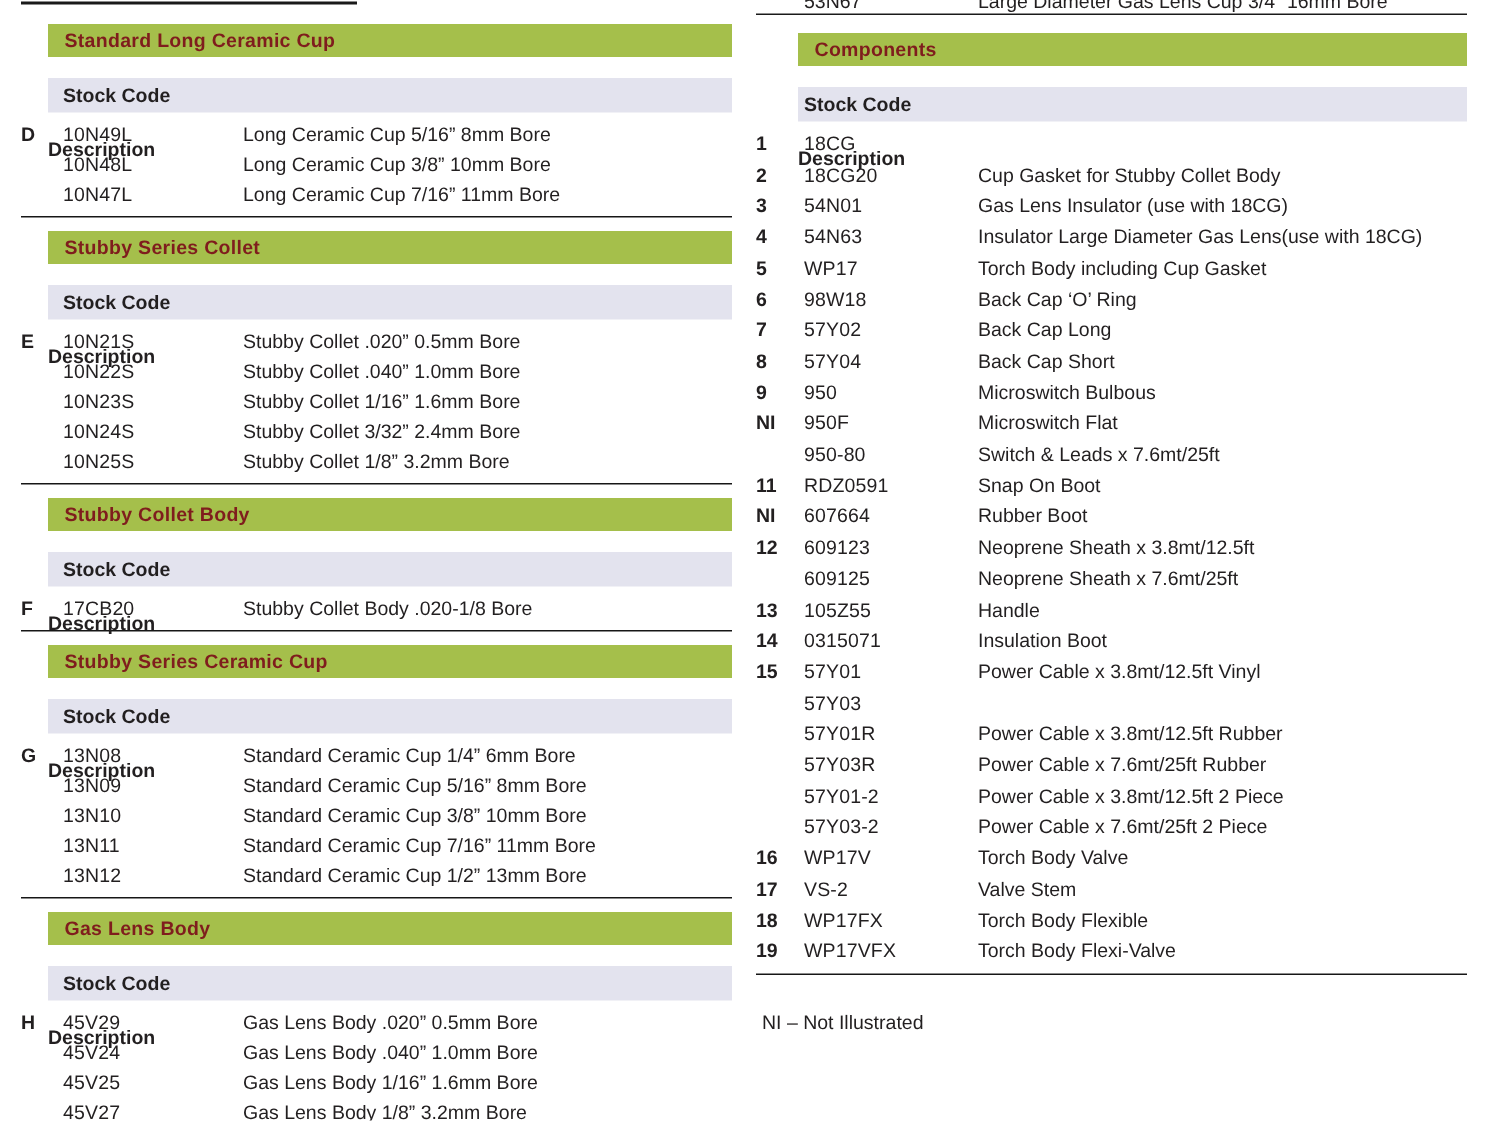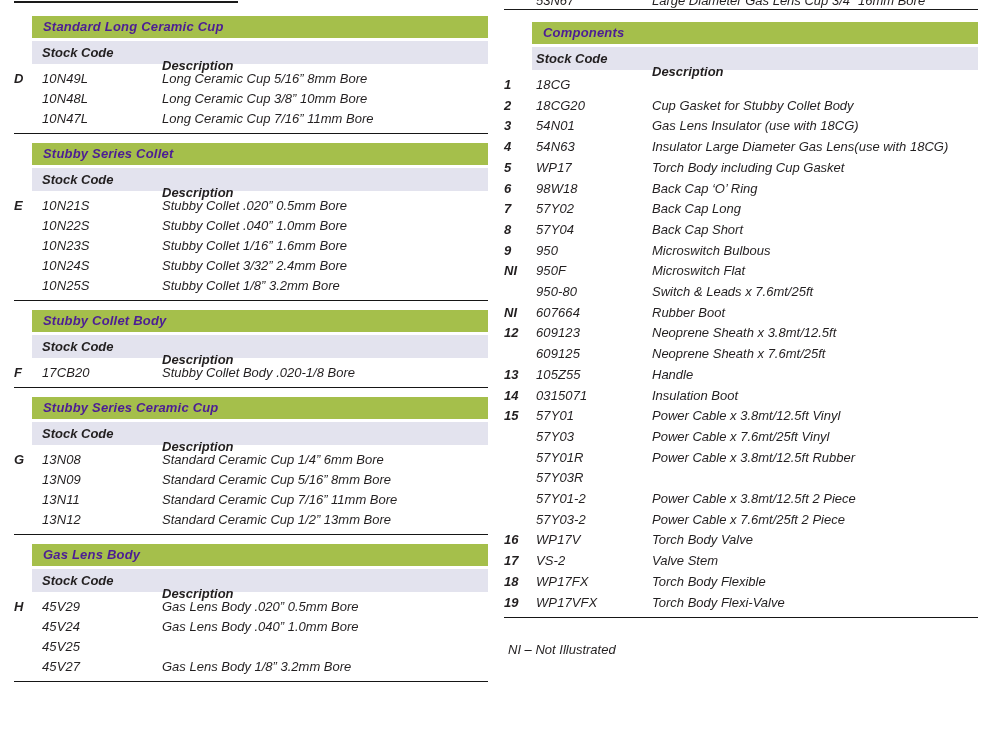--- a/index.html
+++ b/index.html
@@ -5,21 +5,21 @@
   * { box-sizing: border-box; margin: 0; padding: 0; }
   html, body { width: 991px; height: 747px; }
   body {
     position: relative;
     background: #ffffff;
     overflow: hidden;
     font-family: "Liberation Sans", sans-serif;
     color: #221f20;
     font-size: 13px;
   }
-  .col { position: absolute; top: 0; width: 474px; font-style: italic; }
+  .col { position: absolute; top: 0; width: 474px; }
   .col-left  { left: 14px;  --indent: 18px; --ref-w: 28px; --code-w: 120px; --sc-in: 10px; --sc-w: 120px; }
   .col-right { left: 504px; --indent: 28px; --ref-w: 32px; --code-w: 116px; --sc-in: 4px;  --sc-w: 116px; }
 
   
   .cut-rule-left { width: 224px; height: 2px; background: #1a1a1a; margin-top: 1px; margin-bottom: 13px; }
   .clip-row { height: 9px; overflow: hidden; position: relative; }
   .clip-row .inner {
     display: grid;
     grid-template-columns: var(--code-w) 1fr;
     margin-left: var(--ref-w);
@@ -31,34 +31,35 @@
   .parts-table {
     padding-bottom: 4px;
     border-bottom: 1.8px solid #161616;
     margin-bottom: 9px;
   }
   .table-title {
     margin-left: var(--indent);
     height: 22px;
     line-height: 22px;
     background: var(--green, #a5bf4b);
-    color: #4c1d95;
+    color: #7f1d1d;
     font-weight: bold;
     padding-left: 11px;
     letter-spacing: 0.2px;
-    margin-bottom: 3px;
+    margin-bottom: 14px;
   }
   .table-subheader {
     margin-left: var(--indent);
     height: 23px;
     line-height: 23px;
     background: var(--band, #e3e3ee);
     font-weight: bold;
     display: flex;
     margin-bottom: 5px;
+    flex-direction: column;
   }
   .sub-sc { margin-left: var(--sc-in); width: var(--sc-w); }
   .sub-desc { flex: 1; margin-top: 13px; }
 
   .row {
     display: grid;
     grid-template-columns: var(--ref-w) var(--code-w) 1fr;
     line-height: 20.0px;
   }
   .col-right .row { line-height: 20.7px; }
@@ -149,20 +150,25 @@
           <span class="code">13N08</span>
           <span class="desc">Standard Ceramic Cup 1/4” 6mm Bore</span>
         </div>
         <div class="row">
           <span class="ref"></span>
           <span class="code">13N09</span>
           <span class="desc">Standard Ceramic Cup 5/16” 8mm Bore</span>
         </div>
         <div class="row">
           <span class="ref"></span>
+          <span class="code">13N10</span>
+          <span class="desc">Standard Ceramic Cup 3/8” 10mm Bore</span>
+        </div>
+        <div class="row">
+          <span class="ref"></span>
           <span class="code">13N11</span>
           <span class="desc">Standard Ceramic Cup 7/16” 11mm Bore</span>
         </div>
         <div class="row">
           <span class="ref"></span>
           <span class="code">13N12</span>
           <span class="desc">Standard Ceramic Cup 1/2” 13mm Bore</span>
         </div>
       </div>
       <div class="parts-table">
@@ -177,20 +183,21 @@
           <span class="desc">Gas Lens Body .020” 0.5mm Bore</span>
         </div>
         <div class="row">
           <span class="ref"></span>
           <span class="code">45V24</span>
           <span class="desc">Gas Lens Body .040” 1.0mm Bore</span>
         </div>
         <div class="row">
           <span class="ref"></span>
           <span class="code">45V25</span>
+          <span class="desc">Gas Lens Body 1/16” 1.6mm Bore</span>
         </div>
         <div class="row">
           <span class="ref"></span>
           <span class="code">45V27</span>
           <span class="desc">Gas Lens Body 1/8” 3.2mm Bore</span>
         </div>
       </div>
     </div>
 </div>
 
@@ -257,20 +264,25 @@
           <span class="ref">NI</span>
           <span class="code">950F</span>
           <span class="desc">Microswitch Flat</span>
         </div>
         <div class="row">
           <span class="ref"></span>
           <span class="code">950-80</span>
           <span class="desc">Switch &amp; Leads x 7.6mt/25ft</span>
         </div>
         <div class="row">
+          <span class="ref">11</span>
+          <span class="code">RDZ0591</span>
+          <span class="desc">Snap On Boot</span>
+        </div>
+        <div class="row">
           <span class="ref">NI</span>
           <span class="code">607664</span>
           <span class="desc">Rubber Boot</span>
         </div>
         <div class="row">
           <span class="ref">12</span>
           <span class="code">609123</span>
           <span class="desc">Neoprene Sheath x 3.8mt/12.5ft</span>
         </div>
         <div class="row">
@@ -289,30 +301,30 @@
           <span class="desc">Insulation Boot</span>
         </div>
         <div class="row">
           <span class="ref">15</span>
           <span class="code">57Y01</span>
           <span class="desc">Power Cable x 3.8mt/12.5ft Vinyl</span>
         </div>
         <div class="row">
           <span class="ref"></span>
           <span class="code">57Y03</span>
-          <span class="desc">Power Cable x 7.6mt/25ft Vinyl</span>
         </div>
         <div class="row">
           <span class="ref"></span>
           <span class="code">57Y01R</span>
           <span class="desc">Power Cable x 3.8mt/12.5ft Rubber</span>
         </div>
         <div class="row">
           <span class="ref"></span>
           <span class="code">57Y03R</span>
+          <span class="desc">Power Cable x 7.6mt/25ft Rubber</span>
         </div>
         <div class="row">
           <span class="ref"></span>
           <span class="code">57Y01-2</span>
           <span class="desc">Power Cable x 3.8mt/12.5ft 2 Piece</span>
         </div>
         <div class="row">
           <span class="ref"></span>
           <span class="code">57Y03-2</span>
           <span class="desc">Power Cable x 7.6mt/25ft 2 Piece</span>

